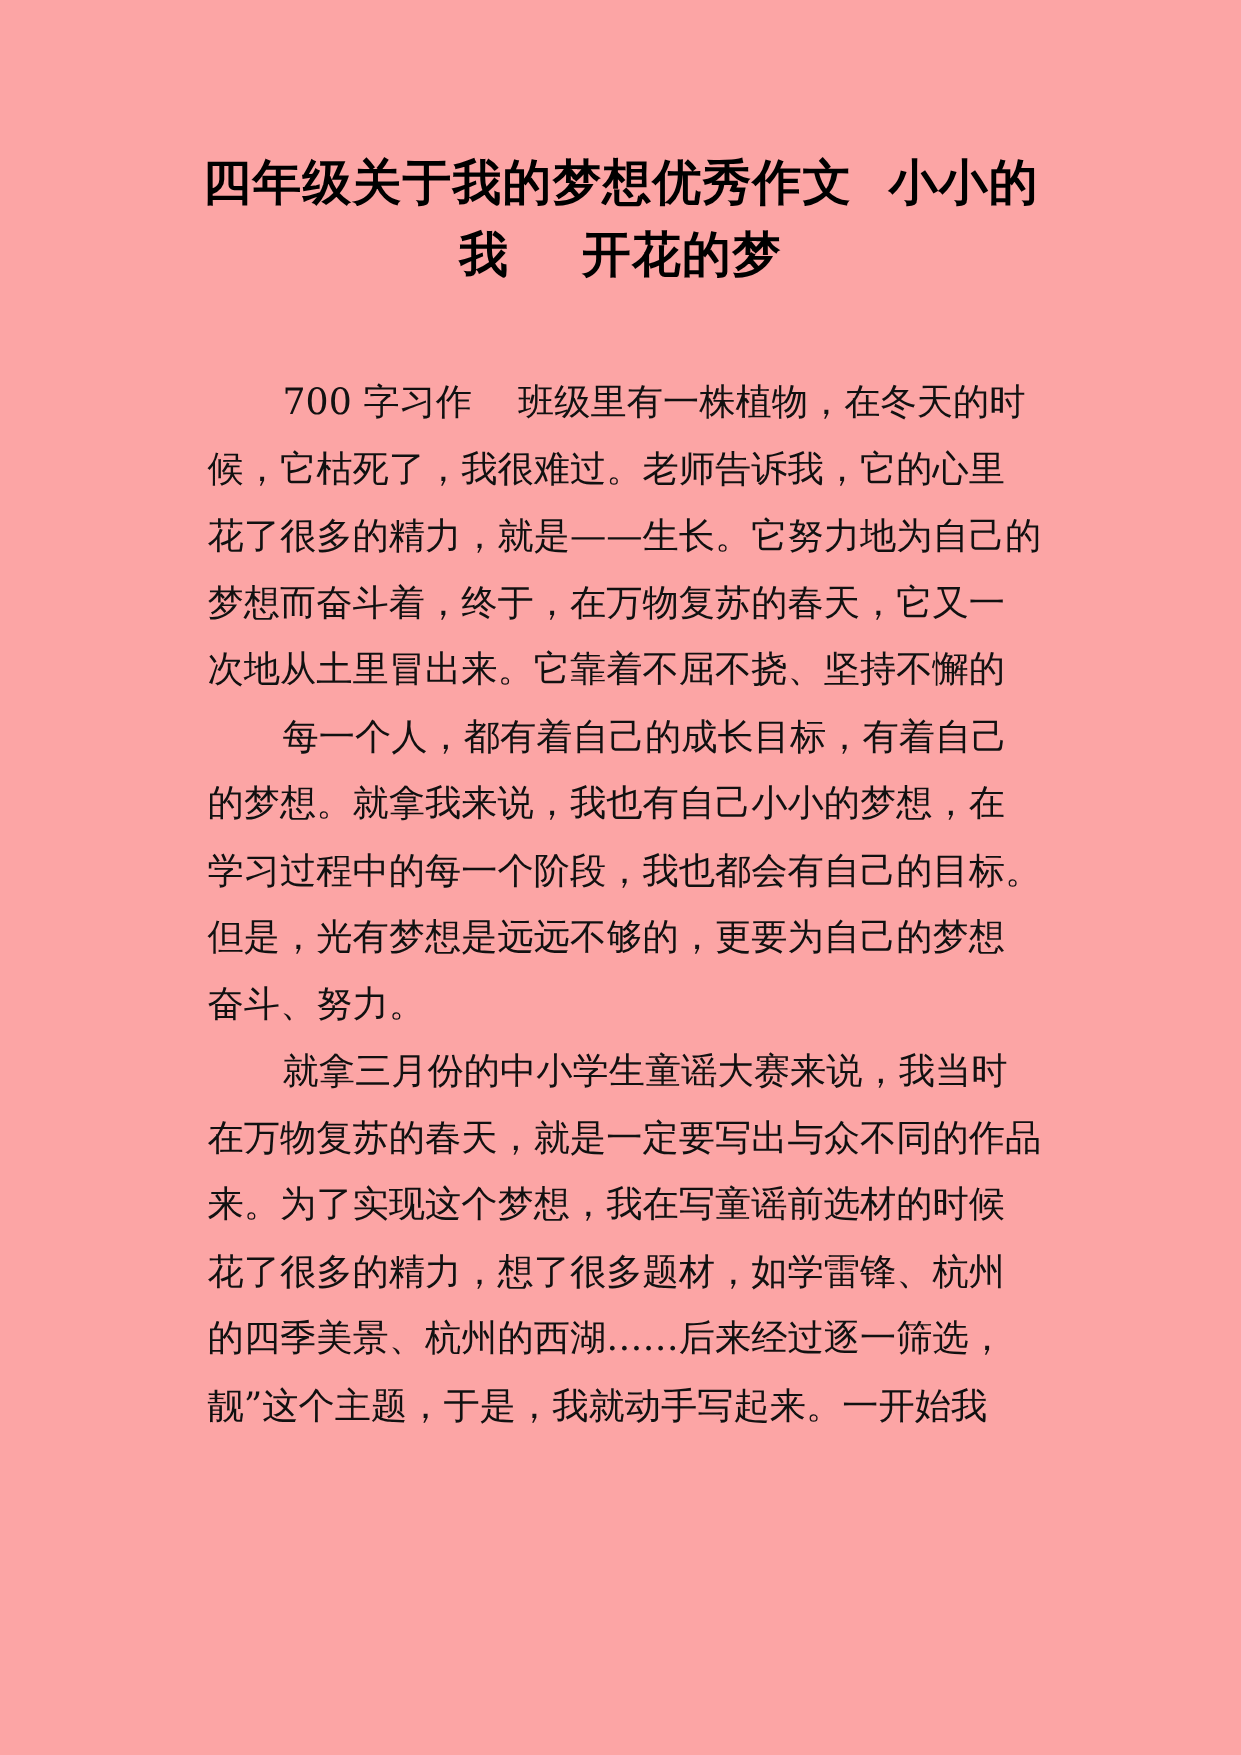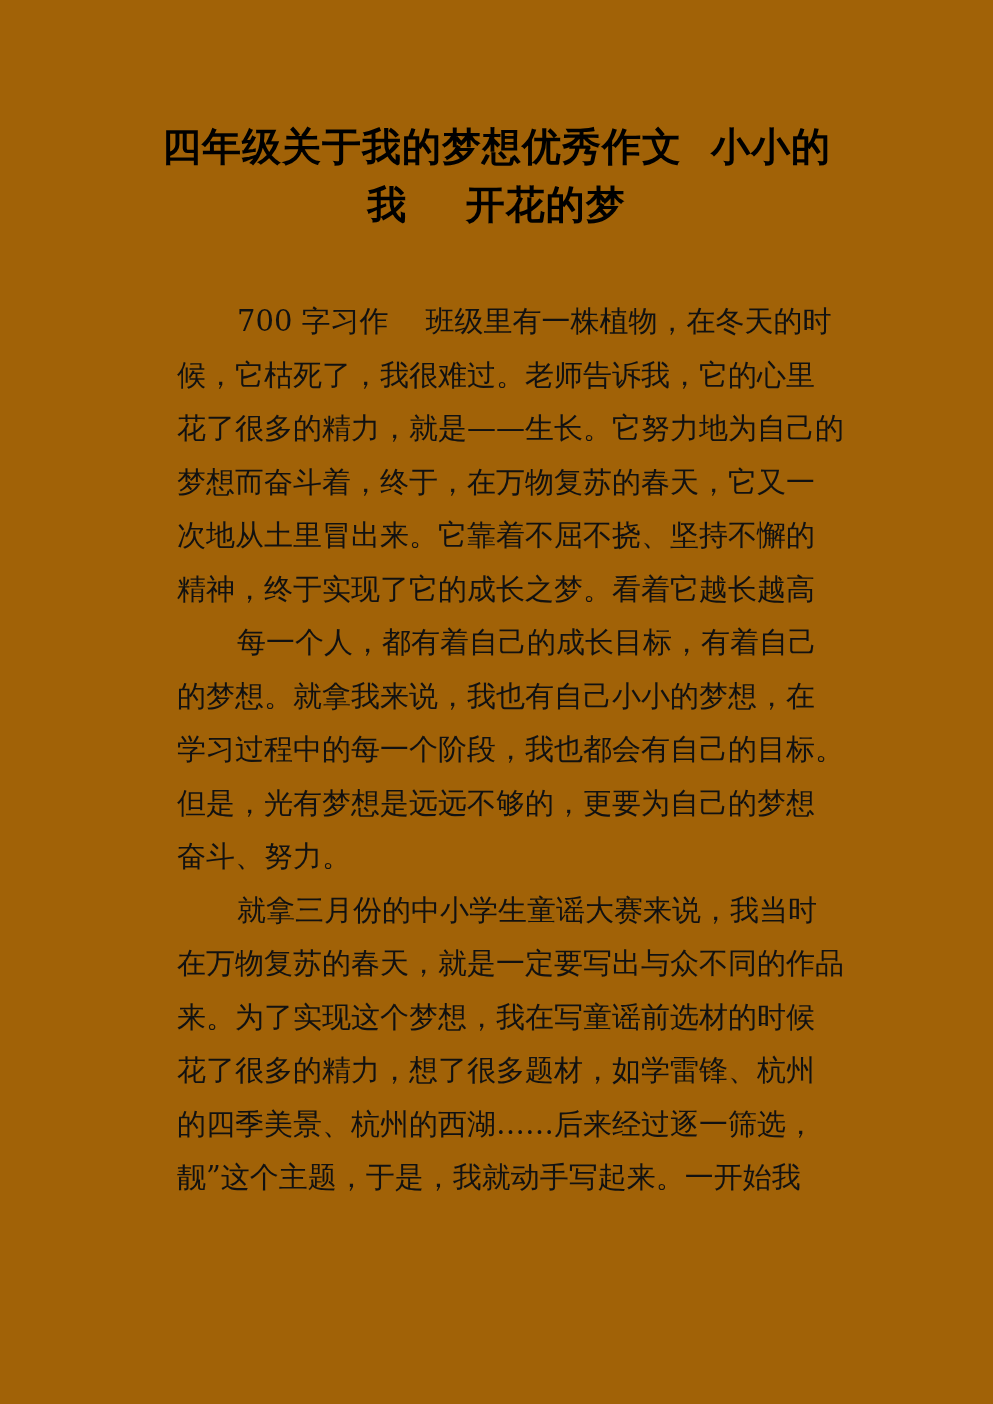--- a/index.html
+++ b/index.html
@@ -13,42 +13,41 @@
     position: relative;
     overflow: hidden;
     font-family: "DejaVu Serif", "Liberation Serif", serif;
     color: #111111;
   }
   .page {
     position: absolute;
     left: 0; top: 0;
     width: 993px;
     height: 1404px;
-    background: #a16207;
+    background: #fca5a5;
   }
   .title {
     position: absolute;
     left: 150px;
     width: 693px;
     top: 118px;
     text-align: center;
     font-family: "DejaVu Sans", "Liberation Sans", sans-serif;
     font-weight: bold;
     font-size: 39px;
     line-height: 58px;
     letter-spacing: 1px;
     color: #000000;
   }
   .title .line { display: block; white-space: pre; }
   .body {
     position: absolute;
     left: 166px;
     top: 295px;
     width: 680px;
-    margin-left: 11px;
   }
   .line-txt {
     display: block;
     height: 53.5px;
     line-height: 53.5px;
     font-size: 29px;
     white-space: pre;
     letter-spacing: 0px;
     color: #111111;
   }
@@ -63,21 +62,20 @@
     <span class="line">我    开花的梦</span>
   </div>
 
   <div class="body">
     <div>
       <span class="line-txt indent">700 字习作    班级里有一株植物，在冬天的时</span>
       <span class="line-txt">候，它枯死了，我很难过。老师告诉我，它的心里</span>
       <span class="line-txt">花了很多的精力，就是——生长。它努力地为自己的</span>
       <span class="line-txt">梦想而奋斗着，终于，在万物复苏的春天，它又一</span>
       <span class="line-txt">次地从土里冒出来。它靠着不屈不挠、坚持不懈的</span>
-      <span class="line-txt">精神，终于实现了它的成长之梦。看着它越长越高</span>
     </div>
     <div>
       <span class="line-txt indent">每一个人，都有着自己的成长目标，有着自己</span>
       <span class="line-txt">的梦想。就拿我来说，我也有自己小小的梦想，在</span>
       <span class="line-txt">学习过程中的每一个阶段，我也都会有自己的目标。</span>
       <span class="line-txt">但是，光有梦想是远远不够的，更要为自己的梦想</span>
       <span class="line-txt">奋斗、努力。</span>
     </div>
     <div>
       <span class="line-txt indent">就拿三月份的中小学生童谣大赛来说，我当时</span>

